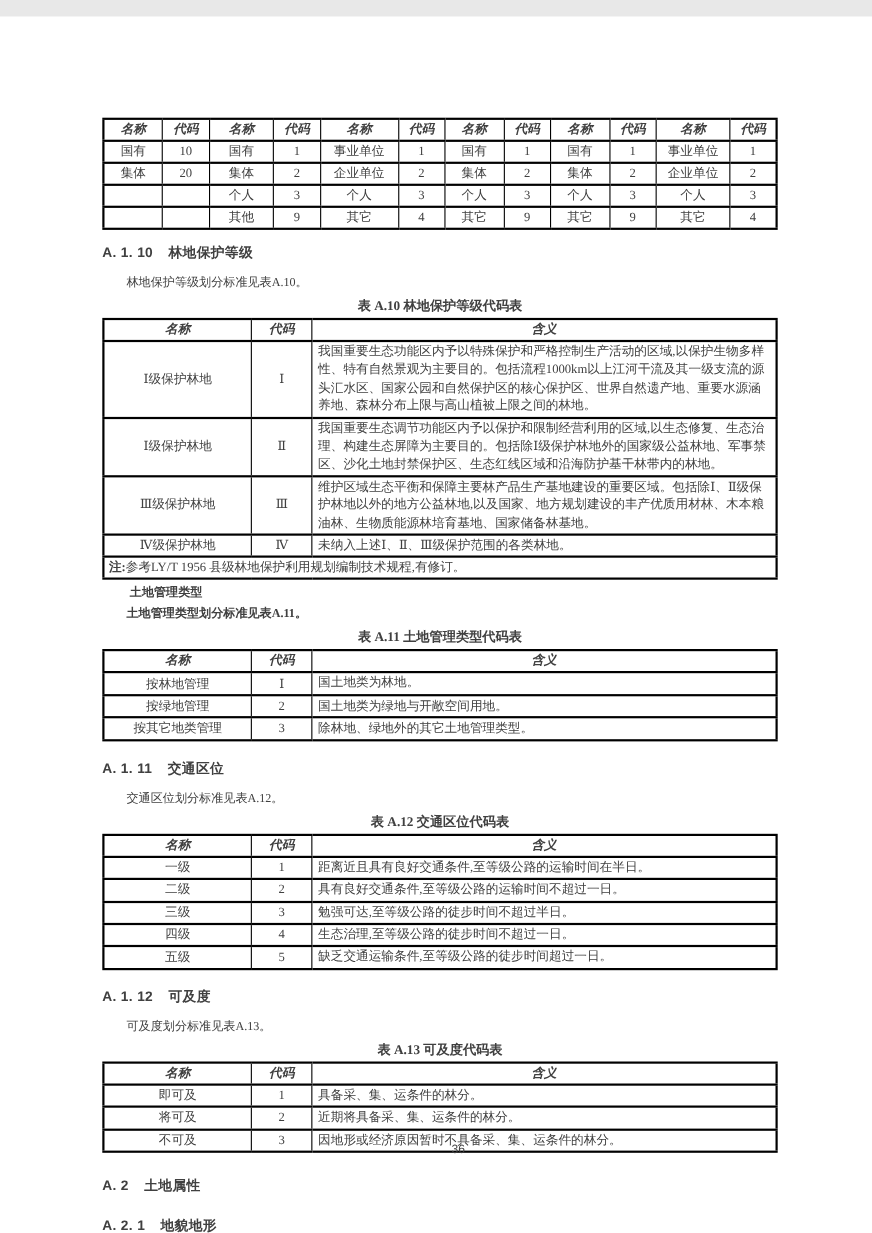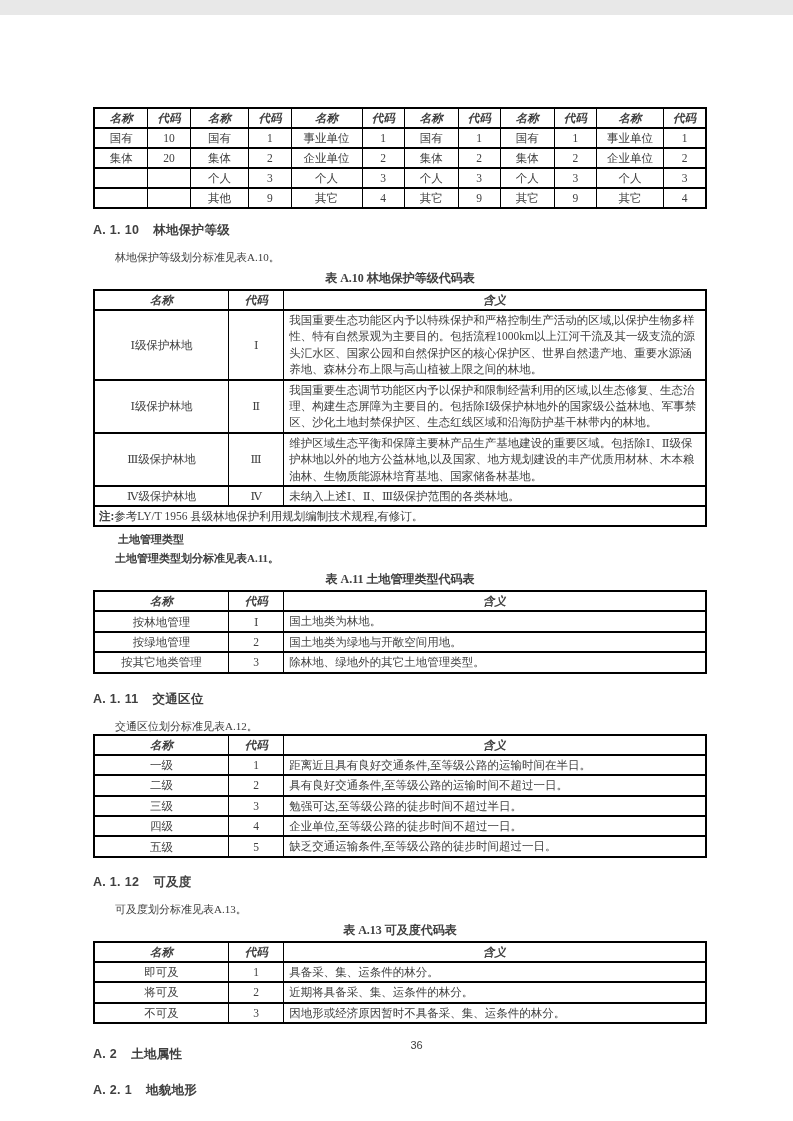--- a/index.html
+++ b/index.html
@@ -238,20 +238,21 @@
         <td class="c">3</td>
         <td class="m">除林地、绿地外的其它土地管理类型。</td>
       </tr>
     </tbody>
       </table>
 
     <div class="heading h-a111">
       <span class="num">A. 1. 11</span><span>交通区位</span>
     </div>
     <p class="body-p">交通区位划分标准见表A.12。</p>
+    <div class="caption">表 A.12  交通区位代码表</div>
 
     <table class="codes">
       <colgroup>
           <col style="width:22%">
           <col style="width:9%">
           <col style="width:69%">
         </colgroup>
       <tbody>
           <tr>
         <th>名称</th>
@@ -269,21 +270,21 @@
         <td class="m">具有良好交通条件,至等级公路的运输时间不超过一日。</td>
       </tr>
       <tr class="single">
         <td class="c">三级</td>
         <td class="c">3</td>
         <td class="m">勉强可达,至等级公路的徒步时间不超过半日。</td>
       </tr>
       <tr class="single">
         <td class="c">四级</td>
         <td class="c">4</td>
-        <td class="m">企业单位,至等级公路的徒步时间不超过一日。</td>
+        <td class="m">生态治理,至等级公路的徒步时间不超过一日。</td>
       </tr>
       <tr class="single">
         <td class="c">五级</td>
         <td class="c">5</td>
         <td class="m">缺乏交通运输条件,至等级公路的徒步时间超过一日。</td>
       </tr>
     </tbody>
       </table>
 
     <div class="heading h-a112">

